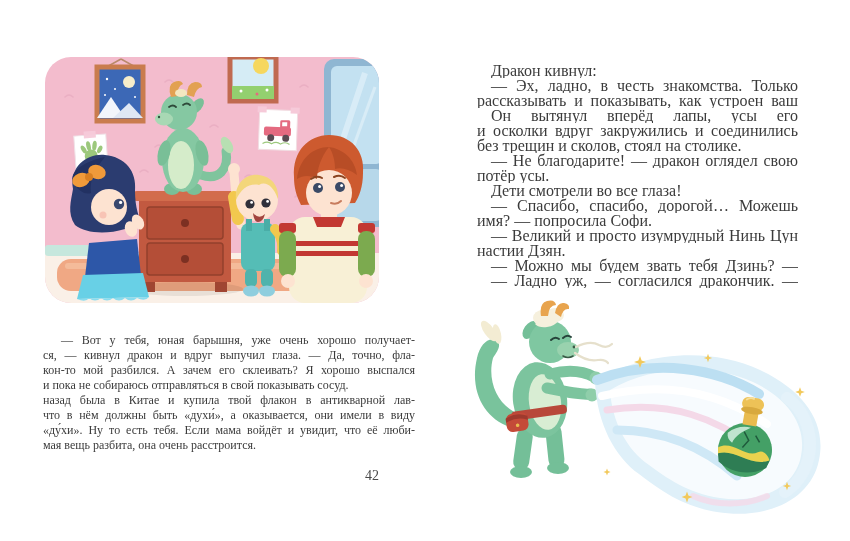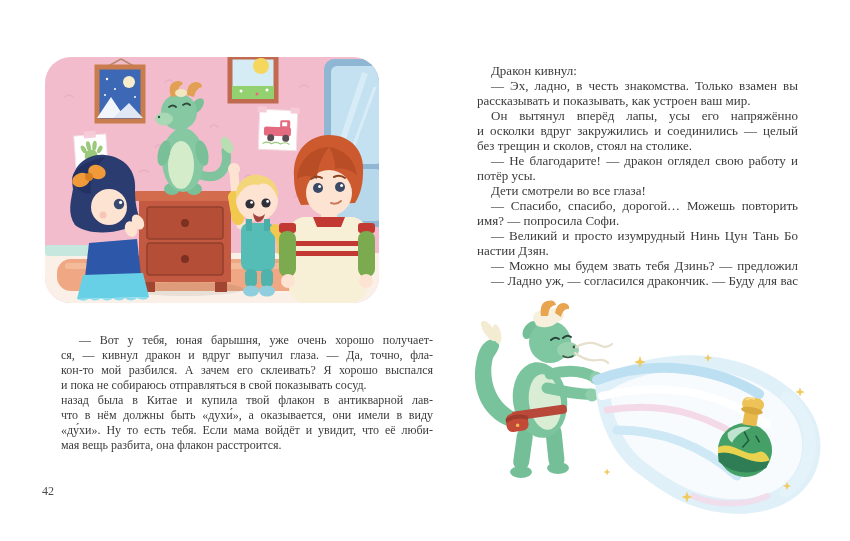--- a/index.html
+++ b/index.html
@@ -7,30 +7,30 @@
     width:850px;height:541px;background:#ffffff;position:relative;overflow:hidden;
     font-family:"Liberation Serif", serif;color:#3b3b3b;
   }
   .page-text{position:absolute;}
   .tline{
     height:15px;line-height:15px;overflow:hidden;
     text-align:justify;text-align-last:justify;
     white-space:normal;
   }
   .tline.pend{text-align-last:left;}
-  .left-text{left:43px;top:333px;width:372px;font-size:12px;margin-left:18px;}
+  .left-text{left:43px;top:333px;width:372px;font-size:12px;}
   .left-text .tline.indent{text-indent:18px;}
-  .right-text{left:477px;top:63px;width:321px;font-size:13px;}
+  .right-text{left:477px;top:63px;width:321px;font-size:16px;}
   .right-text .tline.indent{text-indent:14px;}
   .illus{position:absolute;}
   #left-illus{left:45px;top:57px;width:334px;height:246px;}
   #right-illus{left:455px;top:300px;width:380px;height:225px;}
   .pagenum{
-    position:absolute;left:42px;top:484px;width:337px;text-align:left;
-    font-size:12px;color:#4a4a4a;
+    position:absolute;left:42px;top:468px;width:337px;text-align:right;
+    font-size:14px;color:#4a4a4a;
   }
 </style>
 </head>
 <body>
 
 <div>
 
   <svg id="left-illus" class="illus" viewBox="0 0 334 246" xmlns="http://www.w3.org/2000/svg">
     <defs>
       <clipPath id="roundL">
@@ -209,21 +209,21 @@
   </svg>
 
   <div class="page-text left-text">
       <div class="tline indent">— Вот у тебя, юная барышня, уже очень хорошо получает-</div>
       <div class="tline">ся, — кивнул дракон и вдруг выпучил глаза. — Да, точно, фла-</div>
       <div class="tline">кон-то мой разбился. А зачем его склеивать? Я хорошо выспался</div>
       <div class="tline pend">и пока не собираюсь отправляться в свой показывать сосуд.</div>
       <div class="tline">назад была в Китае и купила твой флакон в антикварной лав-</div>
       <div class="tline">что в нём должны быть «духи́», а оказывается, они имели в виду</div>
       <div class="tline">«ду́хи». Ну то есть тебя. Если мама войдёт и увидит, что её люби-</div>
-      <div class="tline pend">мая вещь разбита, она флакон расстроится.</div>
+      <div class="tline pend">мая вещь разбита, она очень расстроится.</div>
     </div>
 
   <div class="pagenum">42</div>
 </div>
 
 <div>
 
   <div class="page-text right-text">
       <div class="tline indent pend">Дракон кивнул:</div>
       <div class="tline indent">— Эх, ладно, в честь знакомства. Только взамен вы будете</div>

